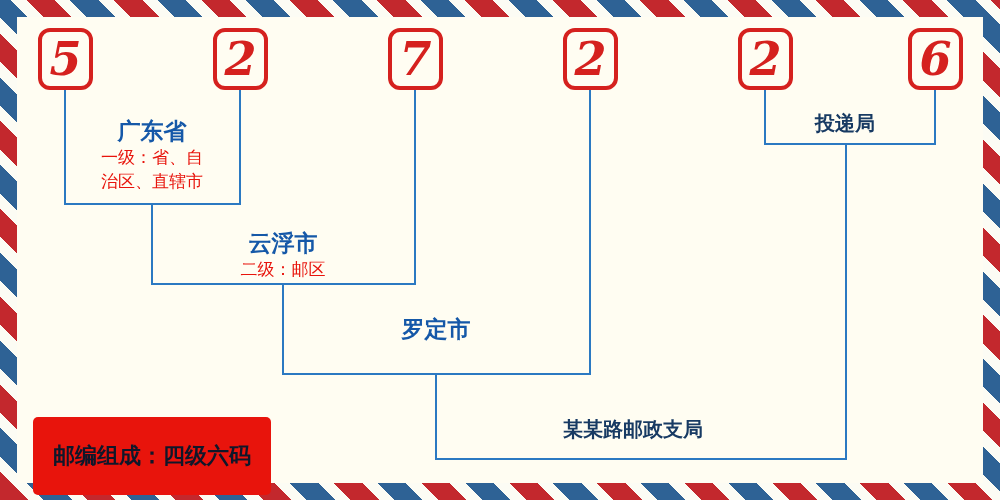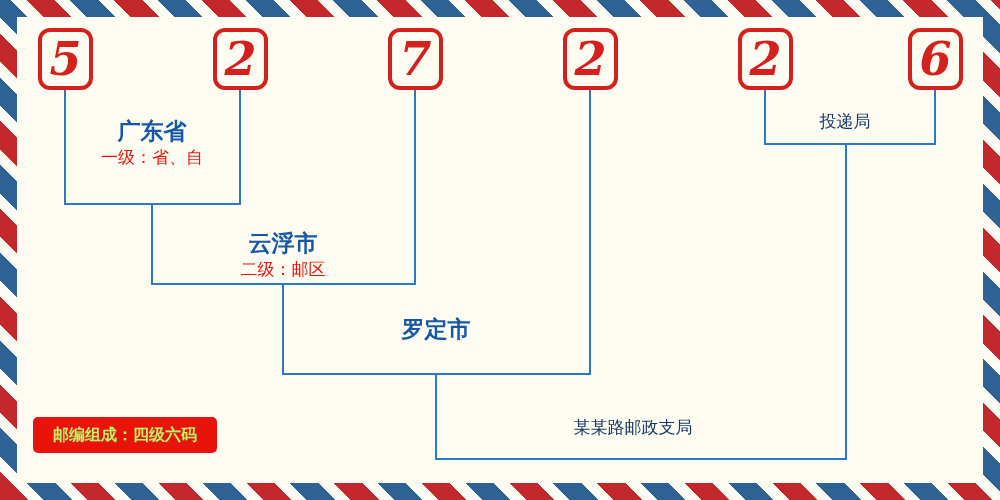--- a/index.html
+++ b/index.html
@@ -32,27 +32,27 @@
   .place {
     position:absolute; transform:translateX(-50%);
     color:#1558a8; font-weight:bold; font-size:23px; white-space:nowrap;
   }
   .level {
     position:absolute; transform:translateX(-50%);
     color:#e8140c; font-size:17px; white-space:nowrap;text-align:right;
   }
   .branch {
     position:absolute; transform:translateX(-50%);
-    color:#173a63; font-weight:normal; font-size:17px; white-space:nowrap;
+    color:#173a63; font-weight:bold; font-size:20px; white-space:nowrap;
   }
   .badge {
     position:absolute; left:33px; top:417px;
-    background:#e8140c; color:#bef264;
-    font-weight:bold; font-size:16px; line-height:1;
-    padding:10px 20px; border-radius:5px; white-space:nowrap;
+    background:#e8140c; color:#0f172a;
+    font-weight:bold; font-size:22px; line-height:1;
+    padding:28px 20px; border-radius:5px; white-space:nowrap;
   }
 </style>
 </head>
 <body>
 
 <div class="frame">
   <div class="inner"></div>
 
   <div class="digit-box" style="left:38px">5</div>
   <div class="digit-box" style="left:213px">2</div>
@@ -72,20 +72,21 @@
   <div class="hline" style="left:282px;top:373px;width:309px"></div>
   <div class="vline" style="left:435px;top:373px;height:87px"></div>
   <div class="hline" style="left:435px;top:458px;width:412px"></div>
   <div class="vline" style="left:845px;top:143px;height:317px"></div>
   <div class="vline" style="left:764px;top:90px;height:55px"></div>
   <div class="vline" style="left:934px;top:90px;height:55px"></div>
   <div class="hline" style="left:764px;top:143px;width:172px"></div>
 
   <div class="place" style="left:152px;top:116px">广东省</div>
   <div class="level" style="left:152px;top:146px">一级：省、自</div>
+  <div class="level" style="left:152px;top:170px">治区、直辖市</div>
 
   <div class="place" style="left:283px;top:228px">云浮市</div>
   <div class="level" style="left:283px;top:258px">二级：邮区</div>
 
   <div class="place" style="left:436px;top:314px">罗定市</div>
 
   <div class="branch" style="left:633px;top:416px">某某路邮政支局</div>
 
   <div class="branch" style="left:845px;top:110px">投递局</div>
 

